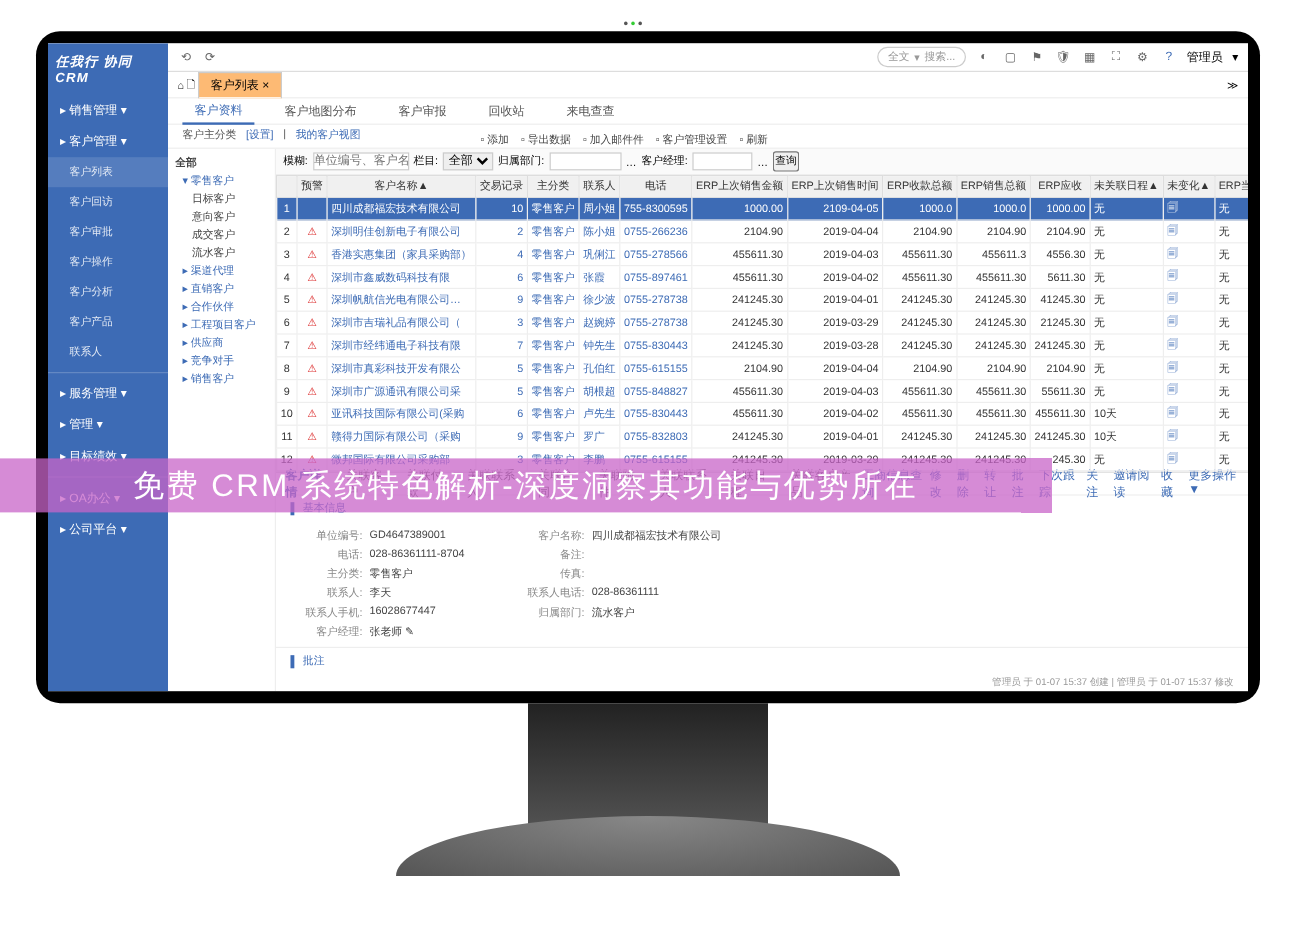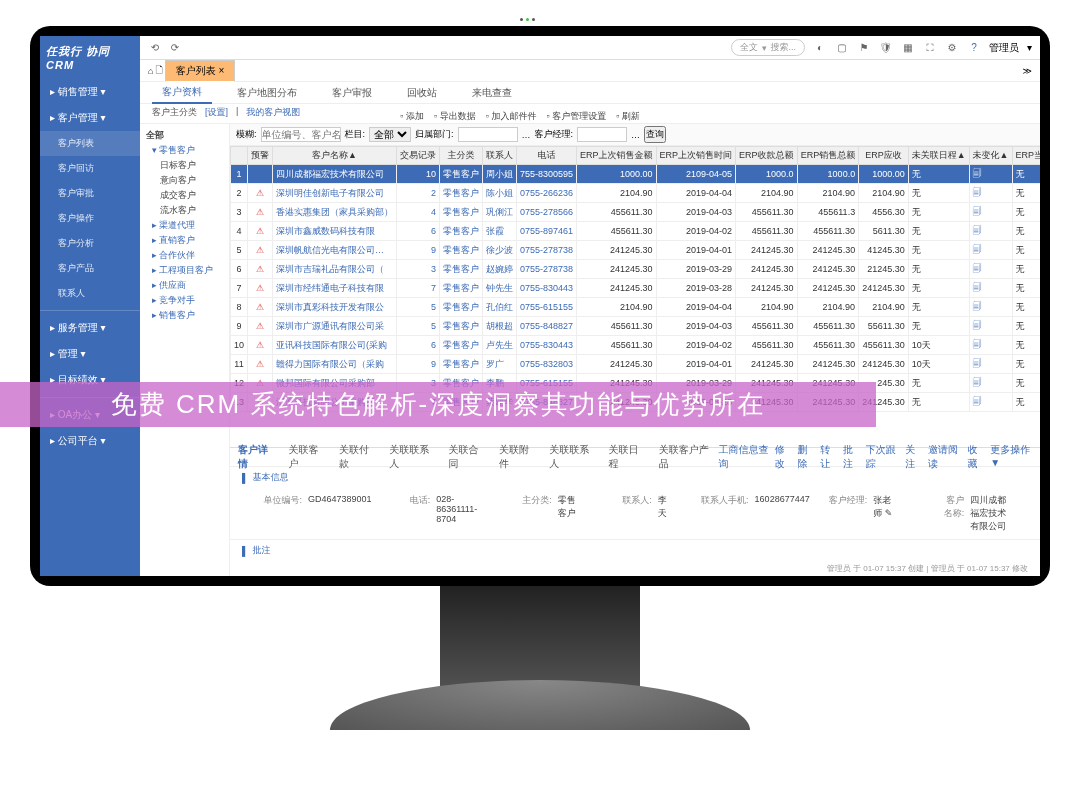--- a/index.html
+++ b/index.html
@@ -45,21 +45,21 @@
 .blue{color:#3d6bb5}
 .alr{text-align:right}
 .alc{text-align:center}
 .docicn{color:#3d6bb5;cursor:pointer}
 .dettabs{height:20px;display:flex;align-items:center;border-top:1px solid #ddd;border-bottom:1px solid #eee;font-size:10px}
 .dettab{padding:3px 8px;cursor:pointer;color:#555}
 .dettab.active{color:#3d6bb5;font-weight:bold}
 .dettabs-right{margin-left:auto;display:flex;gap:6px;padding-right:8px;color:#3d6bb5}
 .dettabs-right span{cursor:pointer}
 .detail{padding:6px 12px;font-size:9px;color:#444;display:flex;gap:40px;border-bottom:1px solid #eee}
-.detail-col{display:flex;gap:15px}
+.detail-col{display:flex;flex-direction:column;gap:3px}
 .detail-row{display:flex;gap:6px}
 .detail-row .lbl{color:#888;width:60px;text-align:right}
 .footnote{font-size:8px;color:#999;text-align:right;padding:2px 12px}
 .sect-title{padding:4px 12px;font-size:9px;color:#3d6bb5;display:flex;align-items:center;gap:4px}
 .overlay-banner{position:absolute;top:382px;left:0;width:876px;height:45px;background:rgba(200,100,200,.75);color:#fff;font-size:26px;font-weight:normal;display:flex;align-items:center;justify-content:center;letter-spacing:2px;z-index:50}
 .stand{position:absolute;top:586px;left:440px;width:200px;height:110px;background:linear-gradient(180deg,#222,#555);border-radius:0 0 8px 8px}
 .base{position:absolute;top:680px;left:330px;width:420px;height:50px;background:radial-gradient(ellipse at top,#888,#555);border-radius:50%/100% 100% 0 0}
 .apple{position:absolute;top:594px;left:528px;color:#ccc;font-size:18px;z-index:5}
 .dots{position:absolute;top:18px;left:520px;display:flex;gap:3px}
 .dots span{width:3px;height:3px;border-radius:50%;background:#555}

